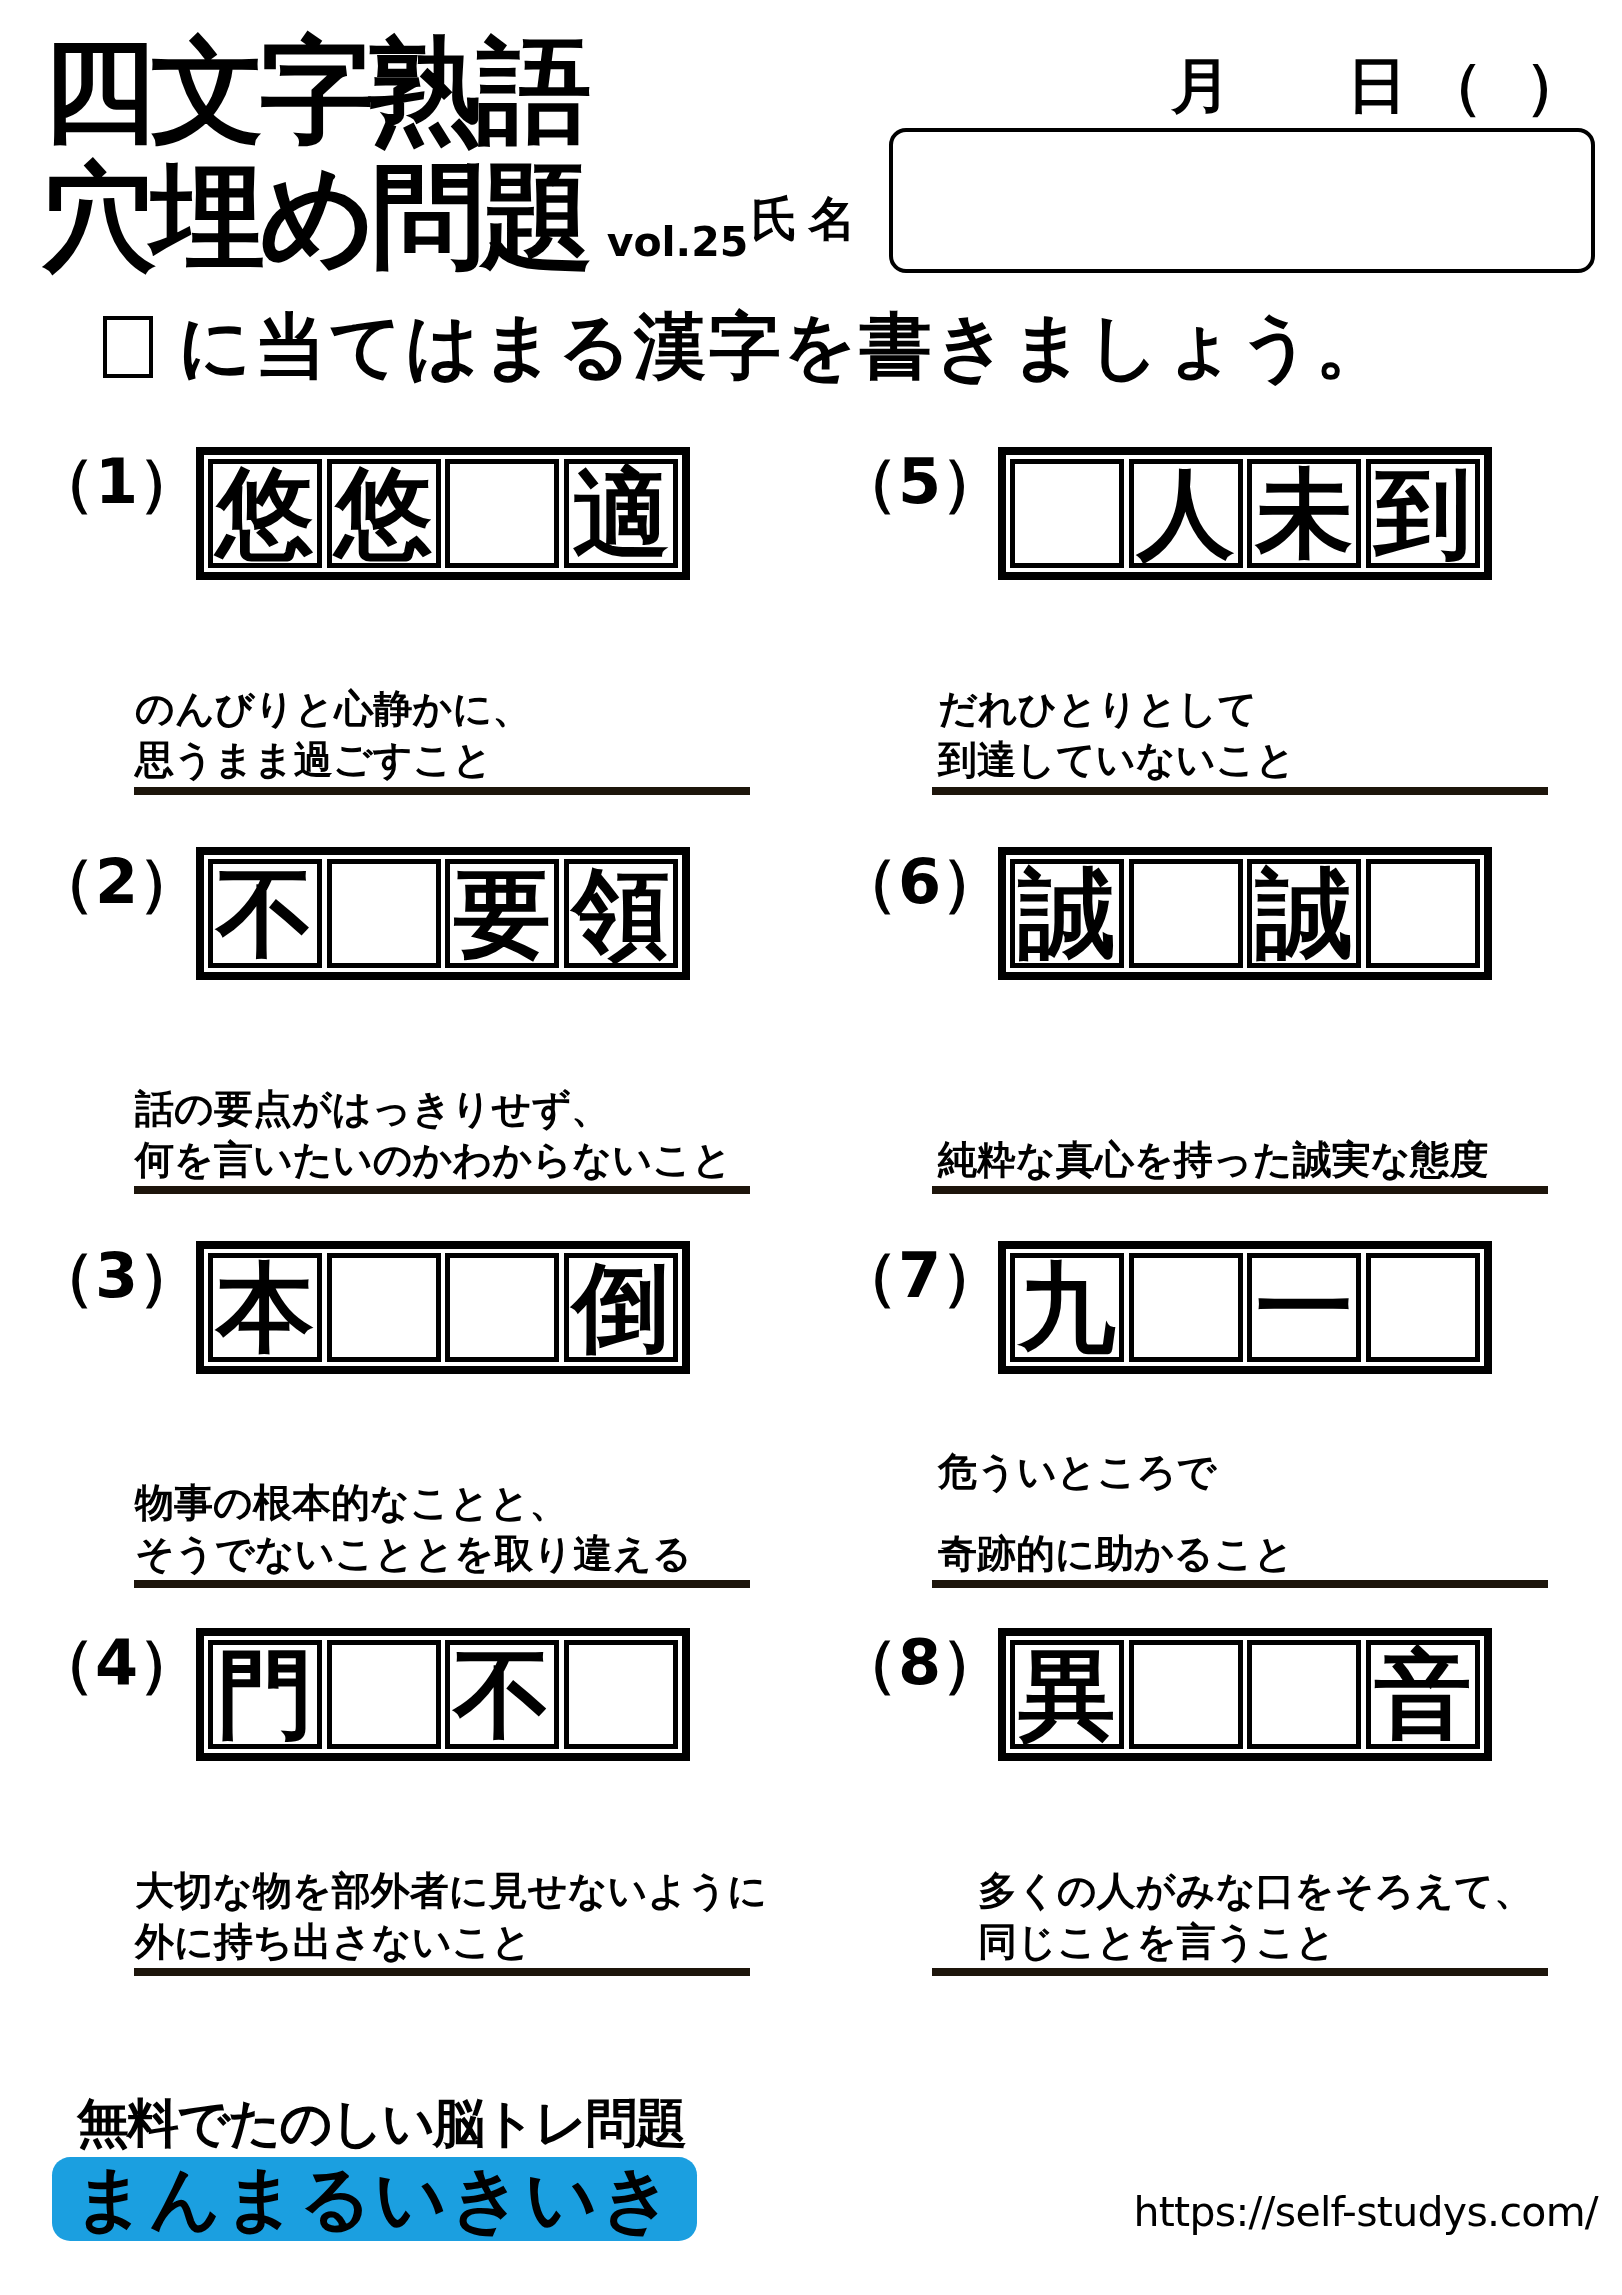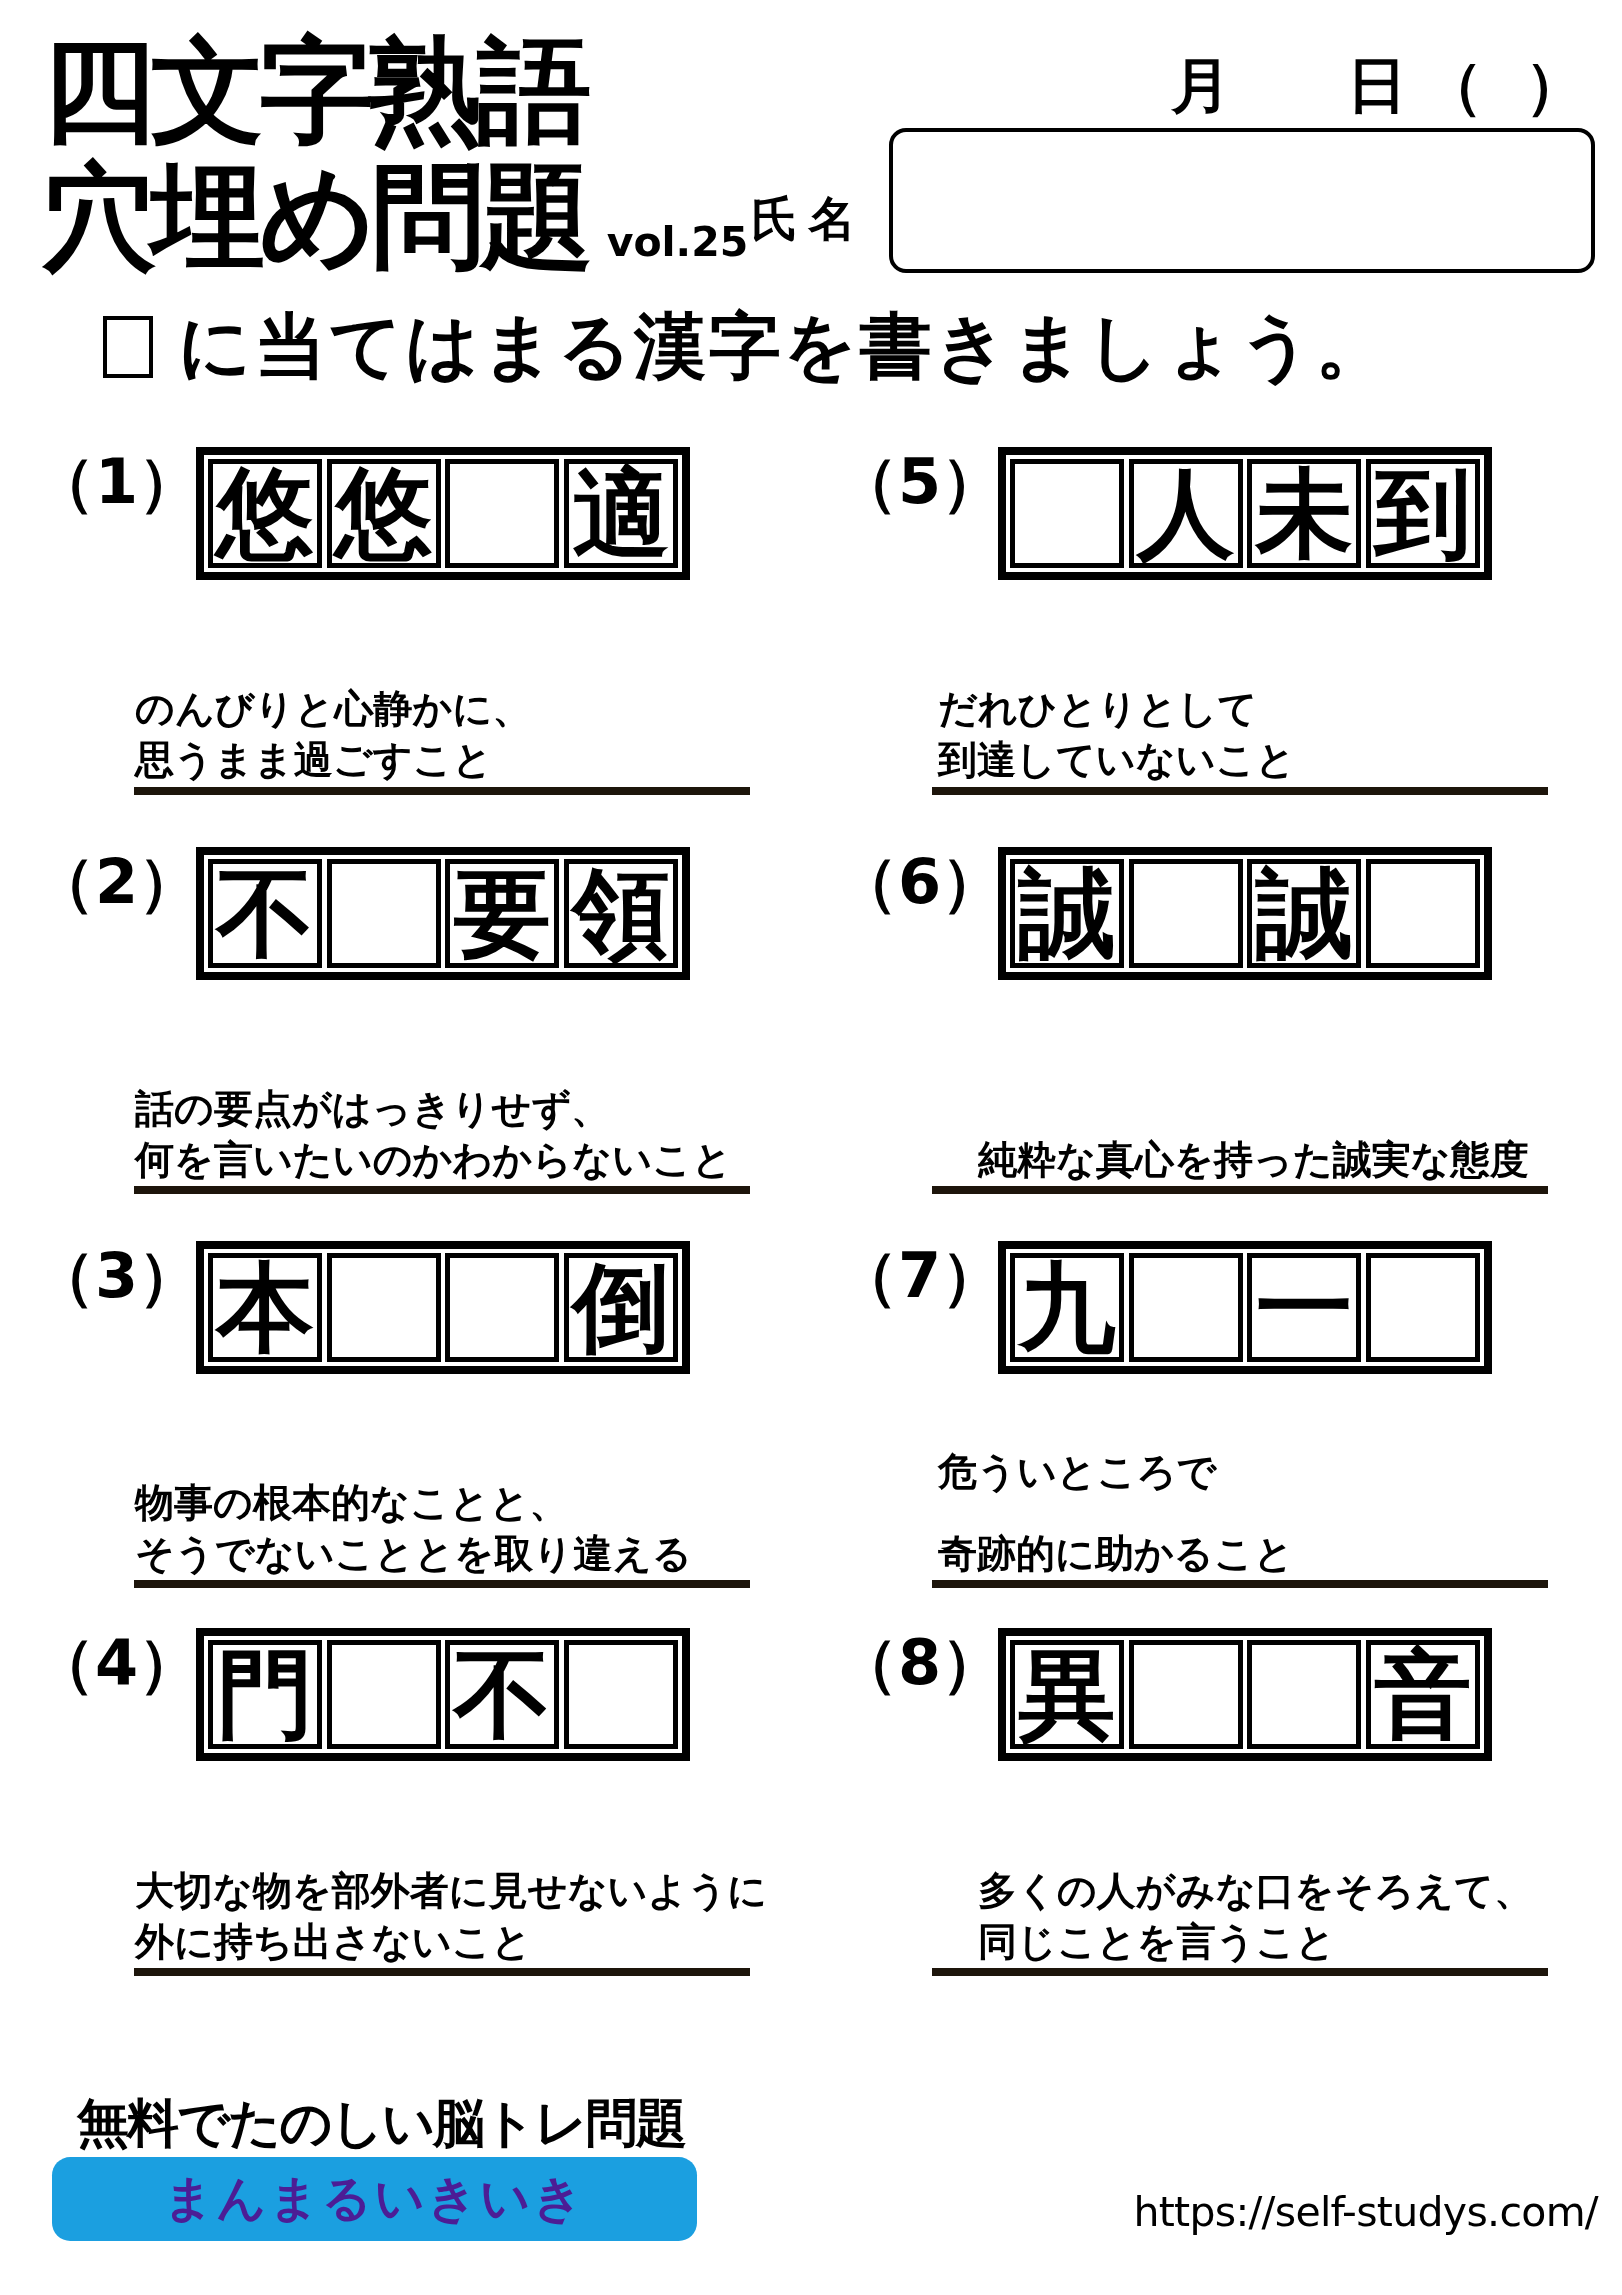--- a/index.html
+++ b/index.html
@@ -21,21 +21,21 @@
   .plabel{font-size:62px;font-weight:600;line-height:1;white-space:nowrap;}
   .grid{box-sizing:border-box;width:494px;height:133px;border:8.5px solid #000;padding:3.9px;display:flex;gap:4.6px;background:#fff;}
   .cell{flex:1;border:5.2px solid #000;display:flex;align-items:center;justify-content:center;
         font-size:97px;font-weight:600;line-height:1;overflow:hidden;}
   .hint{width:631px;display:flex;flex-direction:column;justify-content:flex-end;
         font-size:39px;font-weight:600;line-height:51px;white-space:nowrap;}
   .uline{width:616px;height:7.9px;background:#1d150b;}
   
   .tagline{font-family:"DejaVu Serif","Liberation Serif",serif;font-size:52px;font-weight:700;letter-spacing:-2px;white-space:nowrap;}
   .badge{width:645px;height:84px;border-radius:18.3px;display:flex;align-items:center;justify-content:center;
-         color:#4c1d95;font-size:49px;font-weight:700;letter-spacing:2.6px;white-space:nowrap;}
+         color:#000000;font-size:71px;font-weight:700;letter-spacing:2.6px;white-space:nowrap;}
   .note{font-size:39px;font-weight:500;white-space:nowrap;}
   .url{font-size:41px;font-weight:500;letter-spacing:-0.7px;white-space:nowrap;text-align:right;}
 </style>
 </head>
 <body>
 
 <div class="page">
 
   <div class="abs title-line" style="left:42px;top:34px;">四文字熟語</div>
   <div class="abs" style="left:42px;top:160px;white-space:nowrap;">
@@ -120,21 +120,21 @@
   </div>
   <div class="abs uline" style="left:932px;top:787px;"></div>
 
   <div class="abs plabel" style="left:836px;top:851px;">（6）</div>
   <div class="abs grid" style="left:998px;top:847px;">
     <div class="cell">誠</div>
     <div class="cell"></div>
     <div class="cell">誠</div>
     <div class="cell"></div>
   </div>
-  <div class="abs hint" style="left:938px;top:1029px;height:156px;text-align:center;">
+  <div class="abs hint" style="left:938px;top:1029px;height:156px;">
     <div>純粋な真心を持った誠実な態度</div>
     <div></div>
   </div>
   <div class="abs uline" style="left:932px;top:1186px;"></div>
 
   <div class="abs plabel" style="left:836px;top:1245px;">（7）</div>
   <div class="abs grid" style="left:998px;top:1241px;">
     <div class="cell">九</div>
     <div class="cell"></div>
     <div class="cell">一</div>

